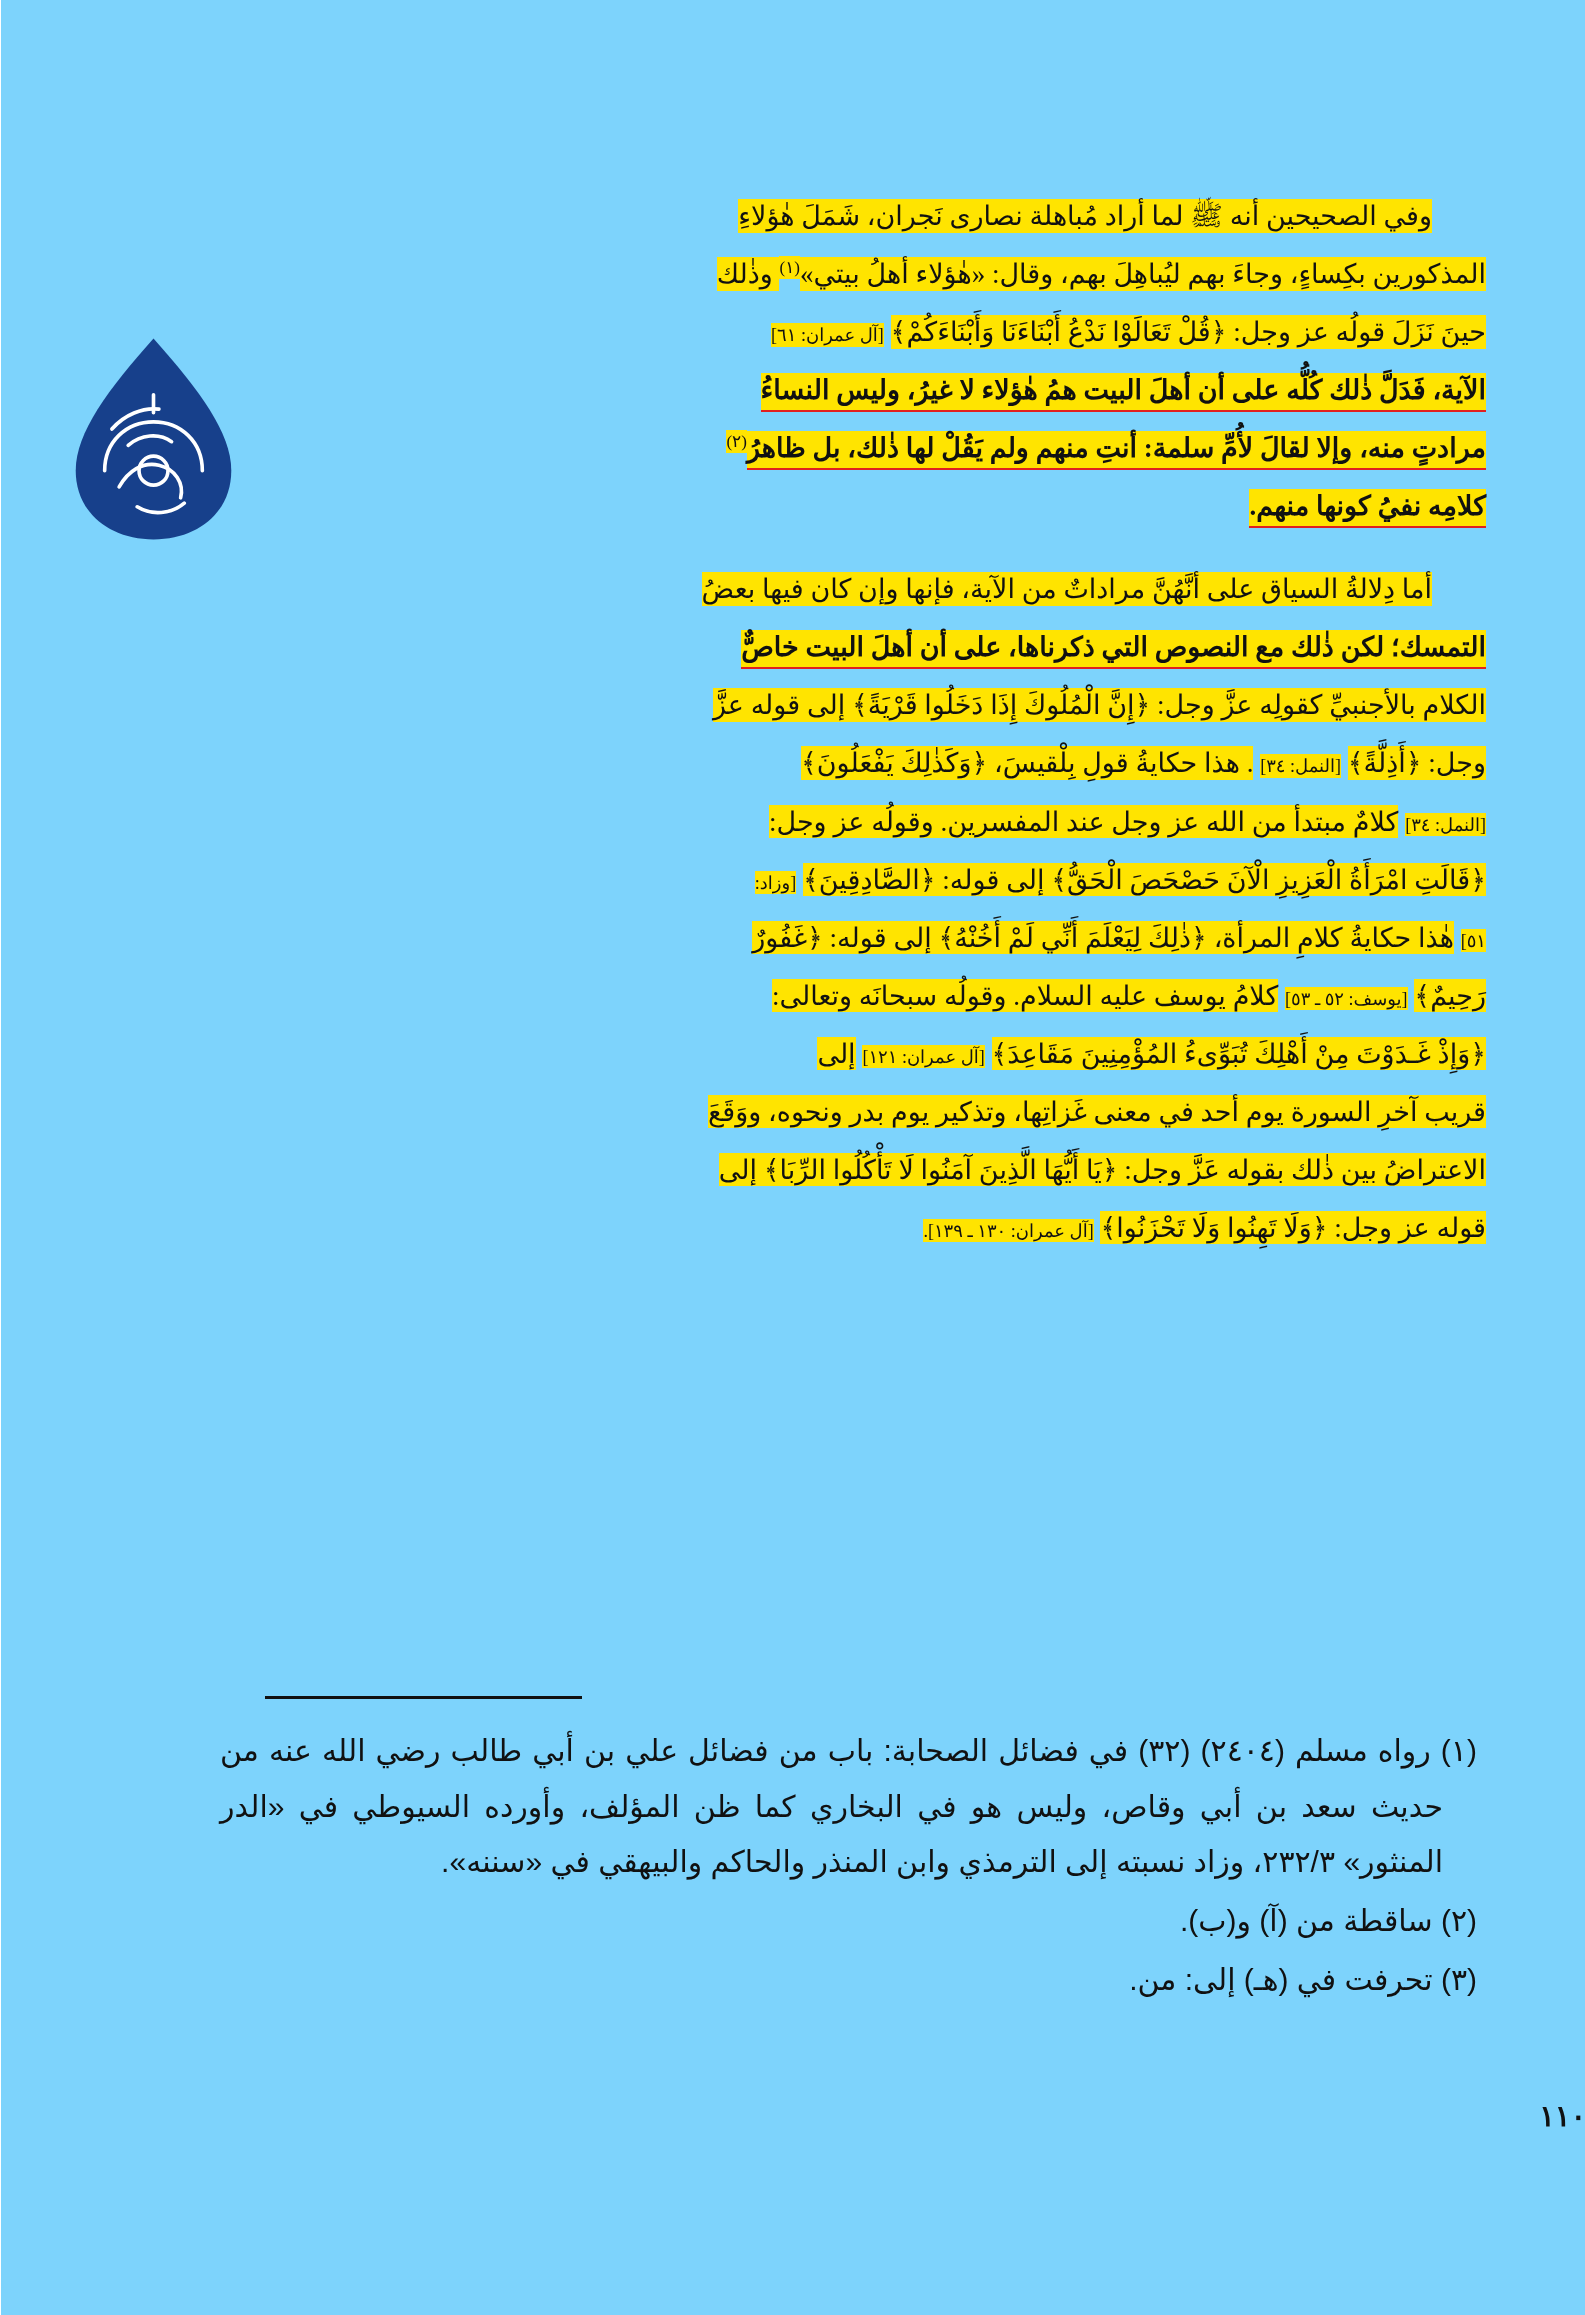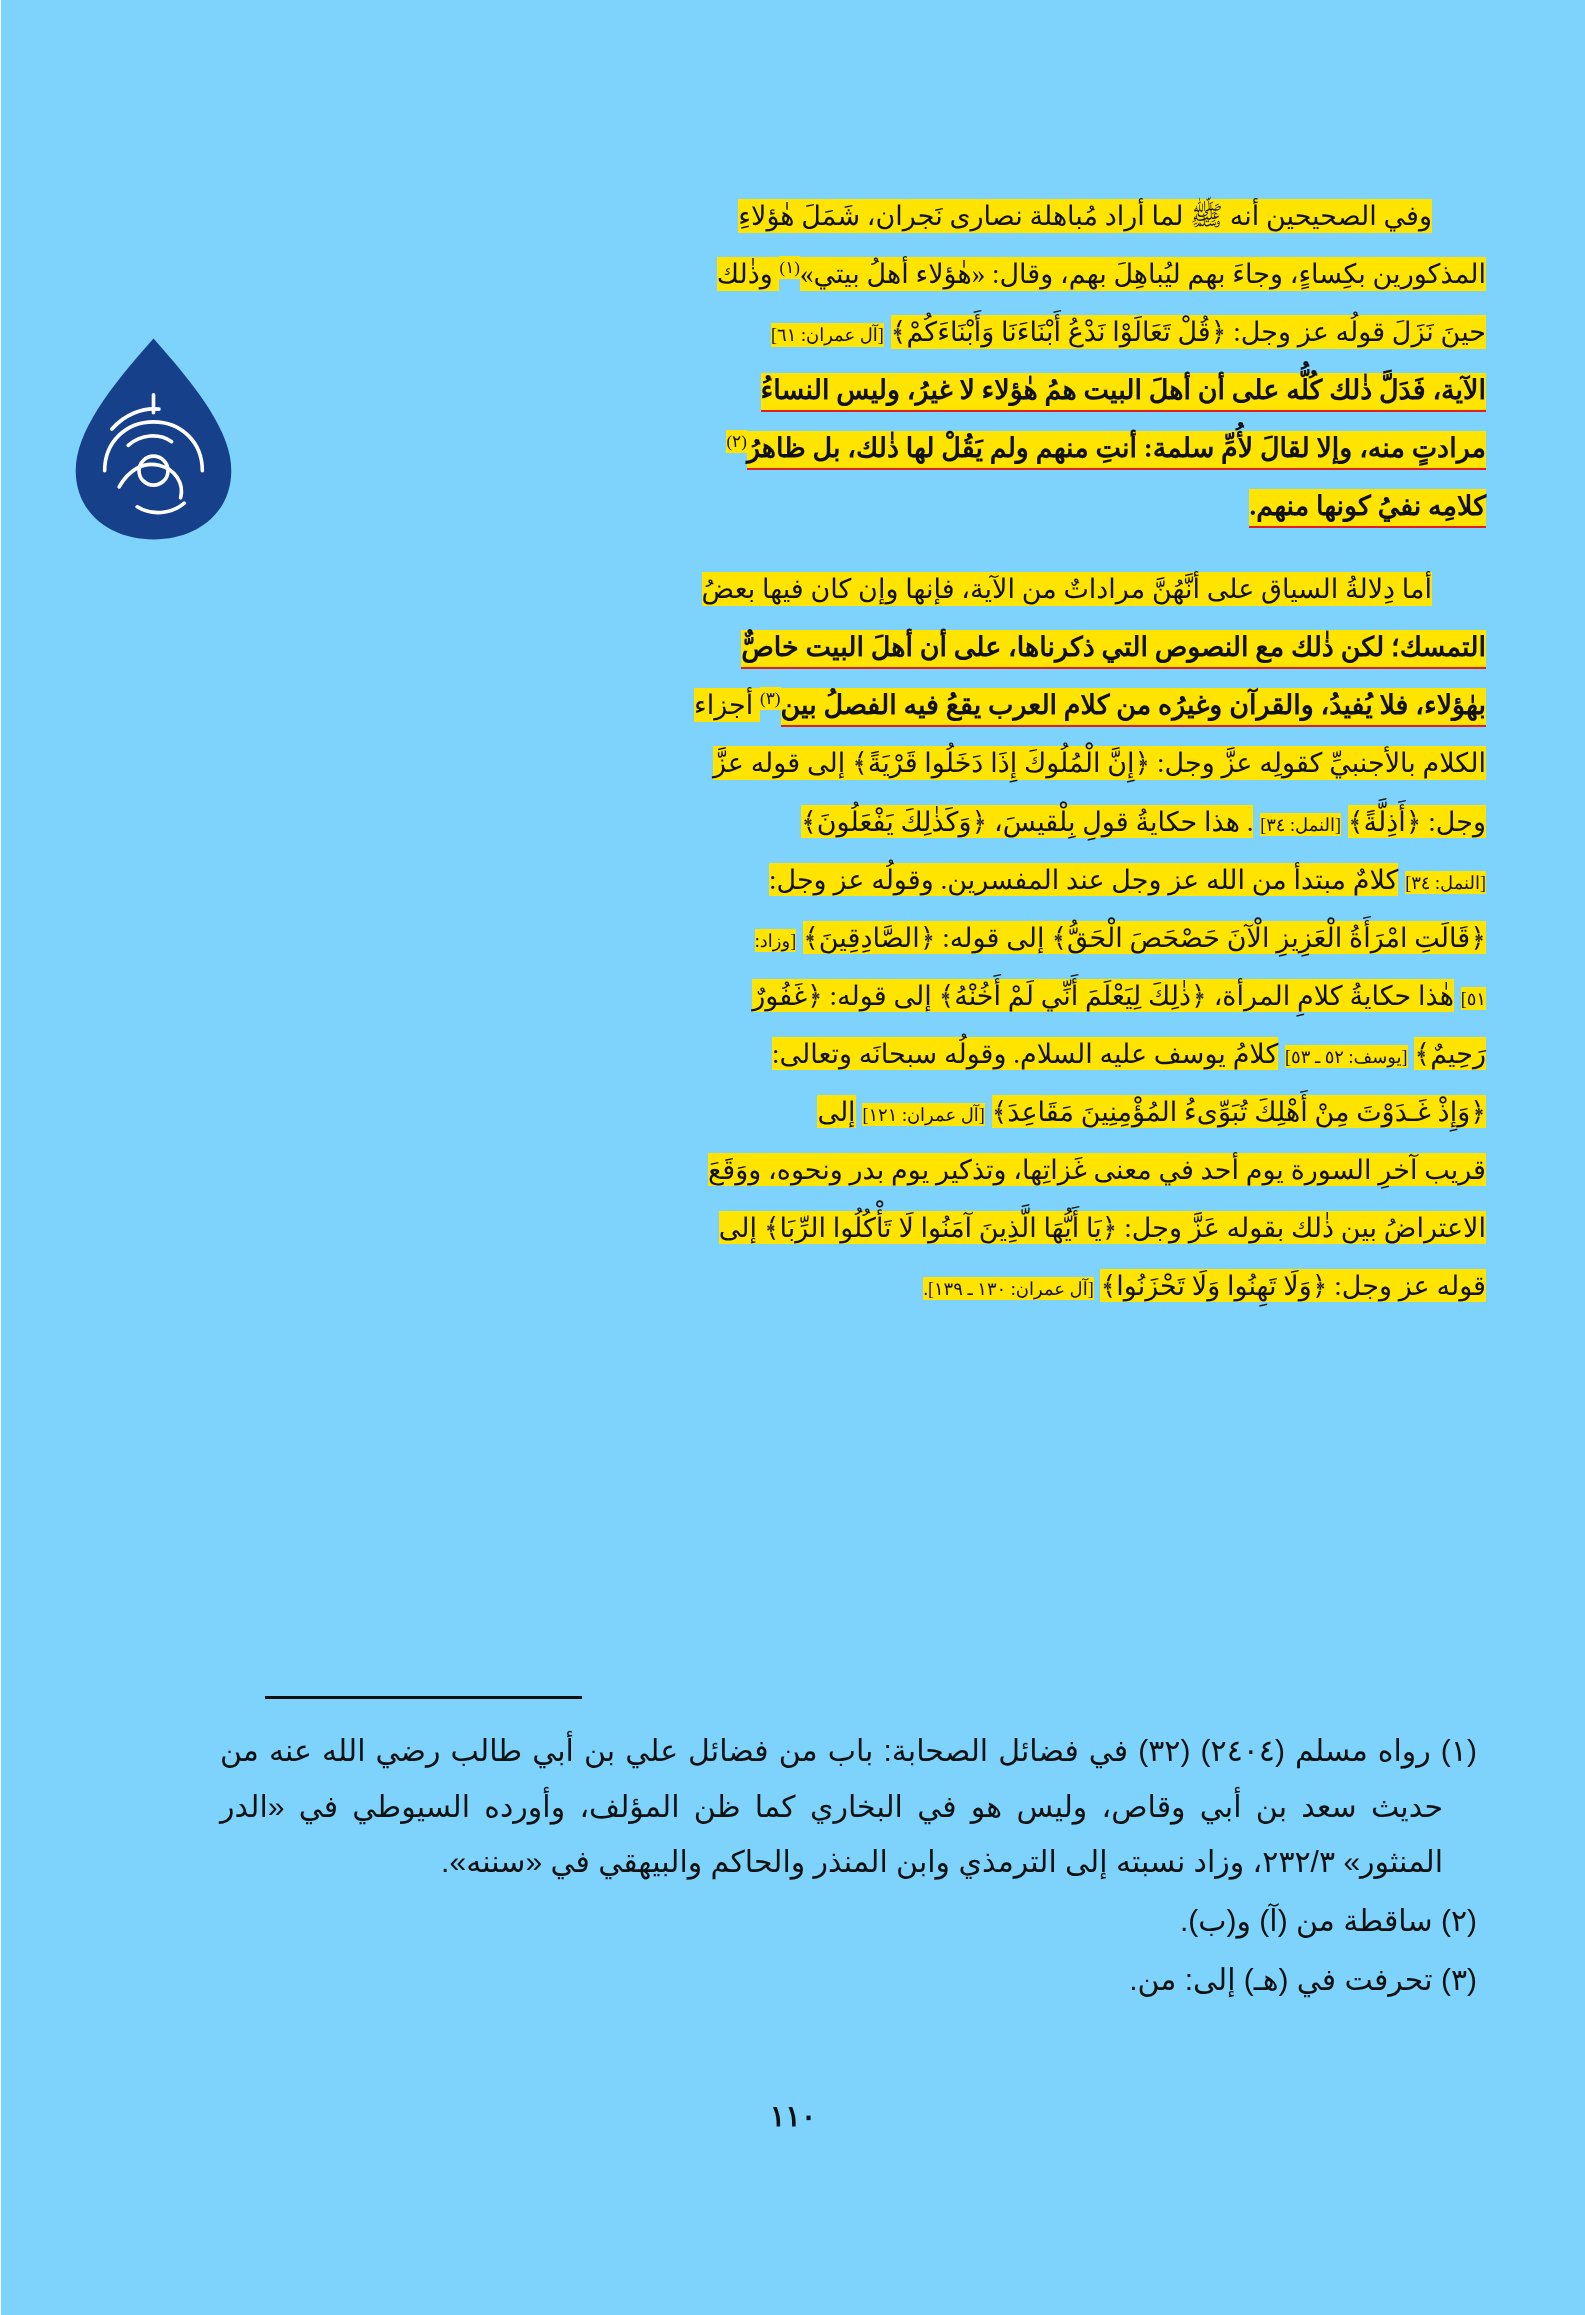--- a/index.html
+++ b/index.html
@@ -109,21 +109,20 @@
     display: block;
     padding-right: 34px;
     text-indent: -34px;
   }
 
   .page-number {
     position: absolute;
     top: 2099px;
     left: 0;
     width: 100%;
-    text-align: center;
     font-size: 29px;
     font-weight: bold;
     letter-spacing: 1.8px;
   }
 </style>
 </head>
 <body>
 
 <div class="page">
 
@@ -169,23 +168,20 @@
     <div style="height:25px"></div>
 
     <div class="p2">
       <p class="para indent">
         <span class="hl">أما دِلالةُ السياق على أنَّهُنَّ مراداتٌ من الآية، فإنها وإن كان فيها بعضُ</span>
       </p>
       <p class="para">
         <span class="hl underline-red">التمسك؛ لكن ذٰلك مع النصوص التي ذكرناها، على أن أهلَ البيت خاصٌّ</span>
       </p>
       <p class="para">
-        <span class="hl underline-red">بهٰؤلاء، فلا يُفيدُ، والقرآن وغيرُه من كلام العرب يقعُ فيه الفصلُ بين</span><sup class="fn hl">(٣)</sup><span class="hl"> أجزاء</span>
-      </p>
-      <p class="para">
         <span class="hl">الكلام بالأجنبيِّ كقولِه عزَّ وجل: ﴿إِنَّ الْمُلُوكَ إِذَا دَخَلُوا قَرْيَةً﴾ إلى قوله عزَّ</span>
       </p>
       <p class="para">
         <span class="hl">وجل: ﴿أَذِلَّةً﴾</span>
         <span class="hl ref">[النمل: ٣٤]</span>
         <span class="hl">. هذا حكايةُ قولِ بِلْقيسَ، ﴿وَكَذٰلِكَ يَفْعَلُونَ﴾</span>
       </p>
       <p class="para">
         <span class="hl ref">[النمل: ٣٤]</span>
         <span class="hl">كلامٌ مبتدأ من الله عز وجل عند المفسرين. وقولُه عز وجل:</span>

